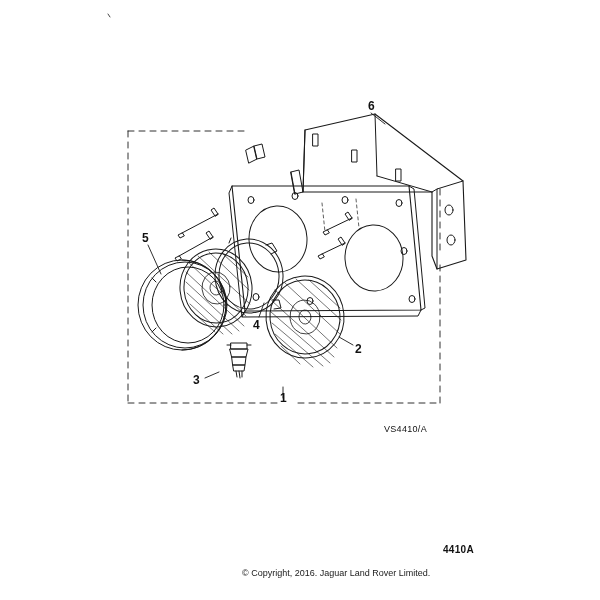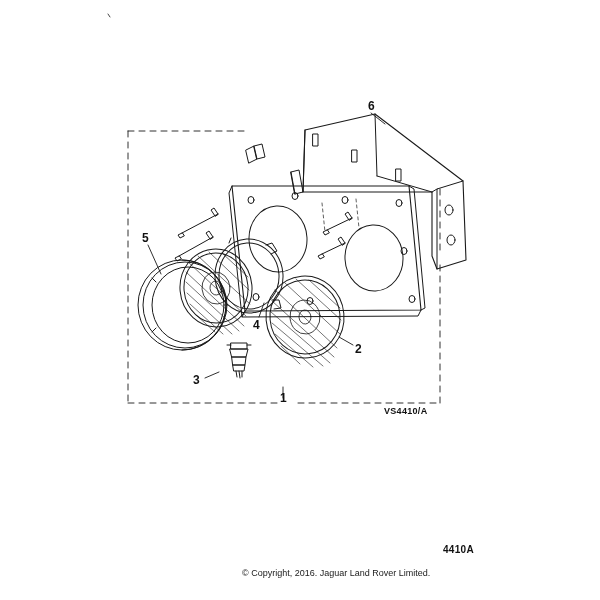--- a/index.html
+++ b/index.html
@@ -198,19 +198,19 @@
     </g>
   </svg>
 
   <div class="label-text callout" style="left:280px; top:391px;">1</div>
   <div class="label-text callout" style="left:355px; top:342px;">2</div>
   <div class="label-text callout" style="left:193px; top:373px;">3</div>
   <div class="label-text callout" style="left:253px; top:318px;">4</div>
   <div class="label-text callout" style="left:142px; top:231px;">5</div>
   <div class="label-text callout" style="left:368px; top:99px;">6</div>
 
-  <div class="label-text drawing-code" style="left:384px; top:406px;font-weight:bold;">VS4410/A</div>
+  <div class="label-text drawing-code" style="left:384px; top:424px;">VS4410/A</div>
 
   <div class="label-text part-code" style="left:435px; top:544px;">4410A</div>
 
   <div class="label-text copyright" style="left:214px; top:568px;padding-left:28px;">© Copyright, 2016. Jaguar Land Rover Limited.</div>
 
 </div>
 
 </body></html>

